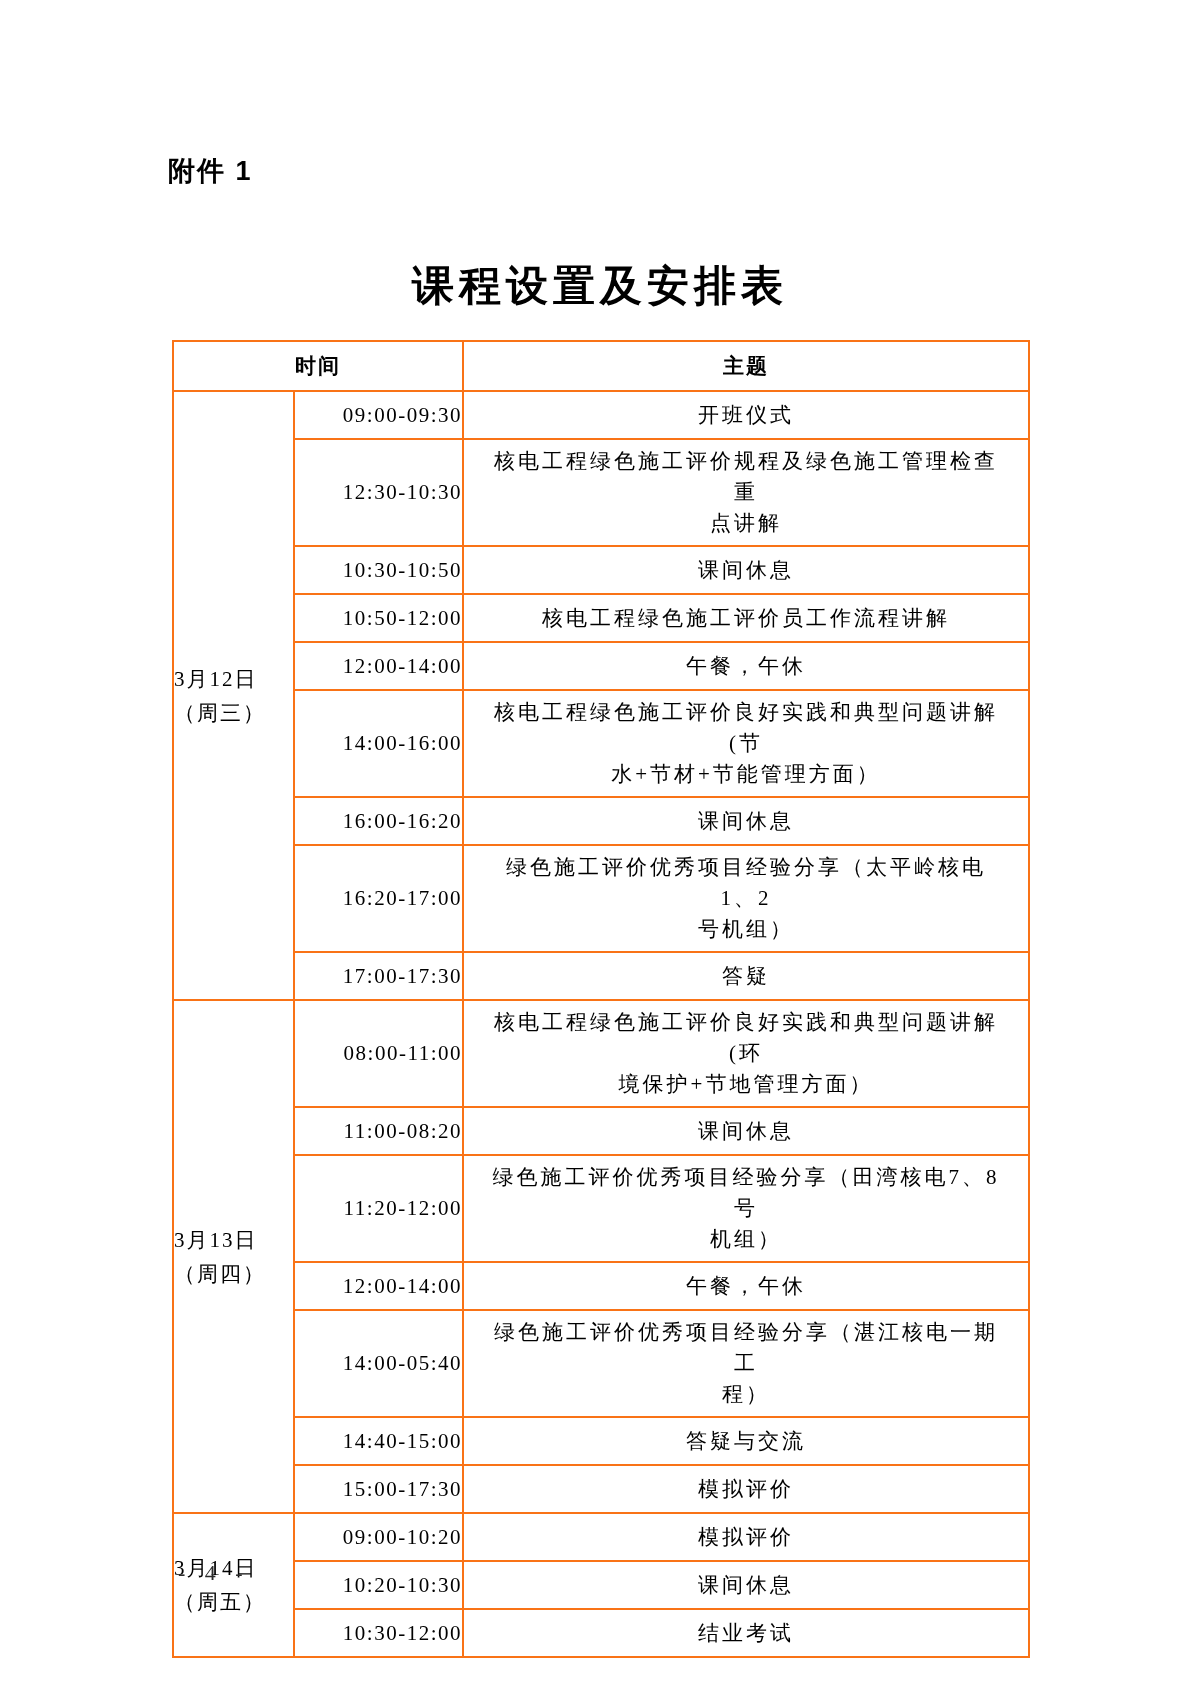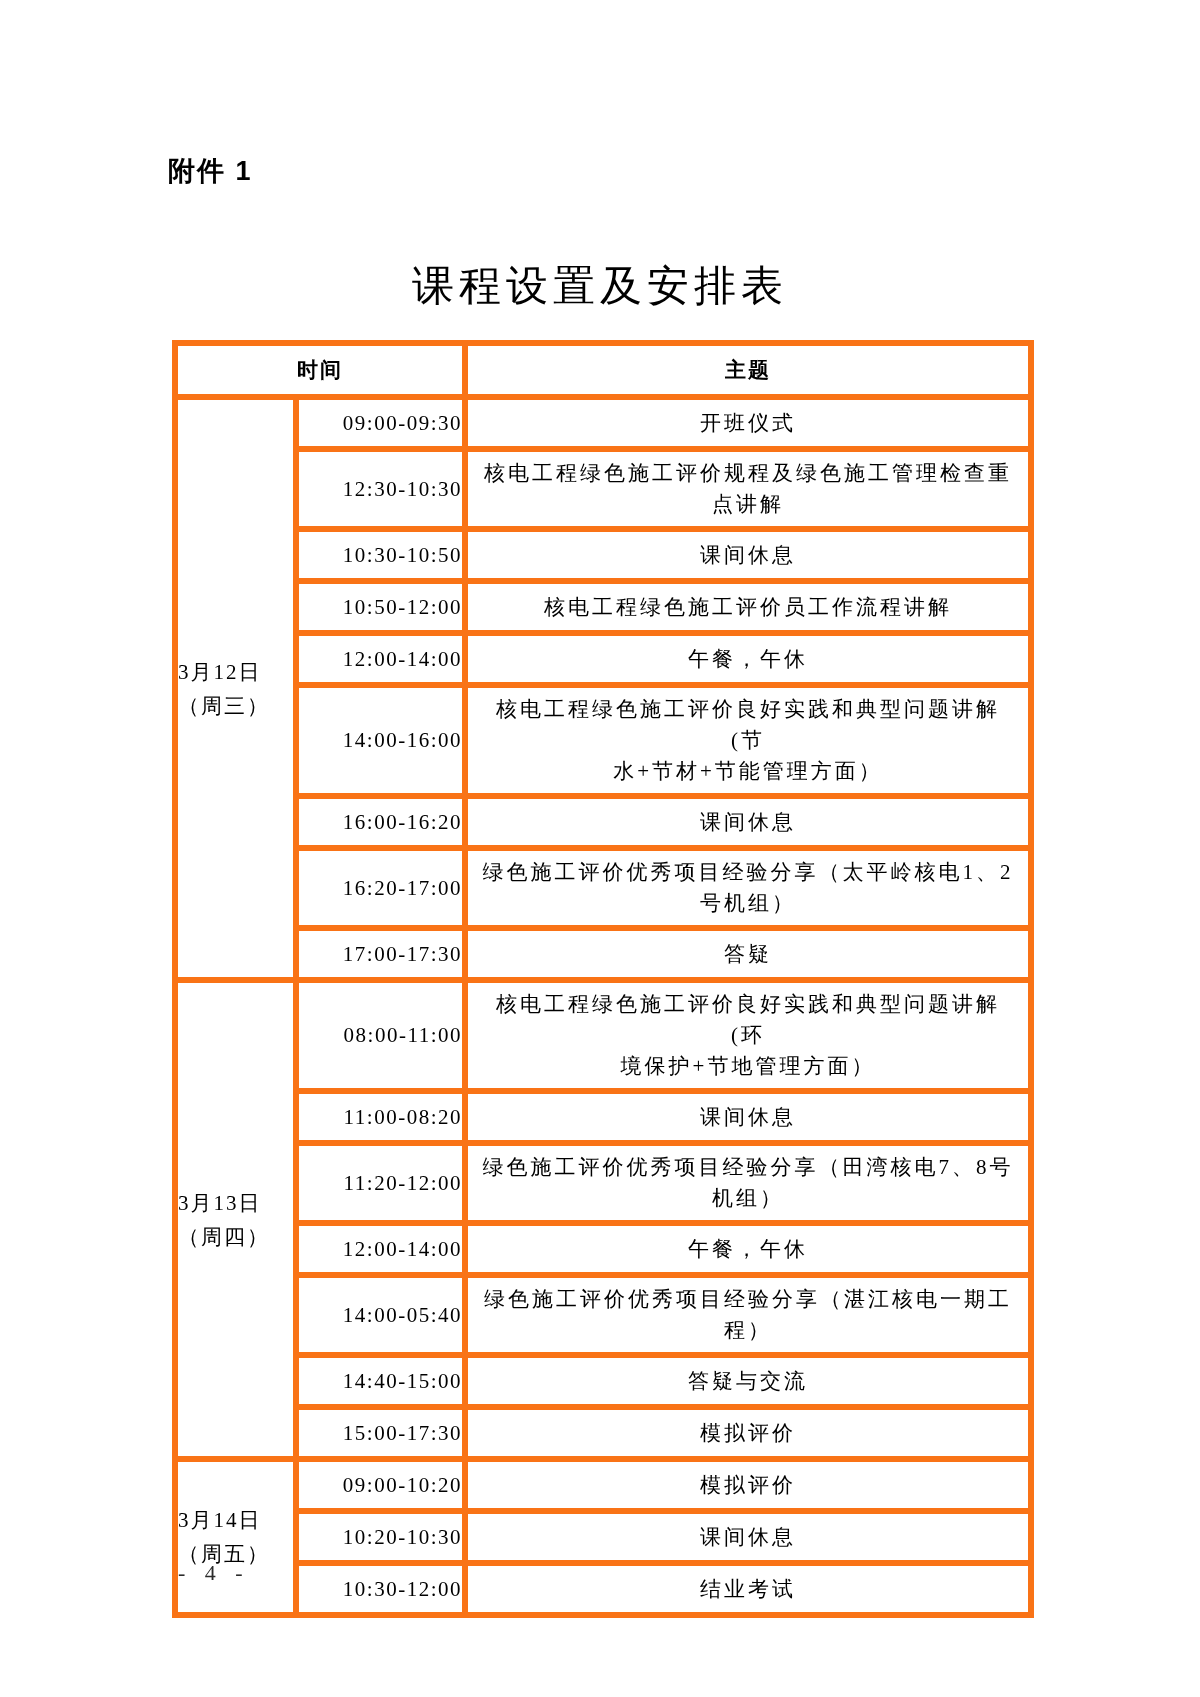--- a/index.html
+++ b/index.html
@@ -24,34 +24,34 @@
     letter-spacing: 2px;
     margin-top: 6px;
   }
   .doc-title {
     position: absolute;
     left: 172px;
     top: 258px;
     width: 856px;
     text-align: center;
     font-size: 42px;
-    font-weight: 400;
+    font-weight: 700;
     letter-spacing: 5px;
     font-family: "Liberation Serif", serif;
   }
   table.schedule {
     position: absolute;
     left: 172px;
     top: 340px;
     width: 856px;
     border-collapse: collapse;
     table-layout: fixed;
   }
   .schedule th, .schedule td {
-    border: 6px solid #f97316;
+    border: 2px solid #f97316;
     padding: 0;
   }
   .schedule th {
     font-family: "Liberation Sans", sans-serif;
     font-size: 21px;
     font-weight: 600;
     height: 48px;
     letter-spacing: 2px;
     text-align: center;
     vertical-align: middle;
@@ -69,21 +69,21 @@
     font-size: 21px;
     letter-spacing: 1.5px;
     height: 46px;
   }
   td.topic-cell {
     text-align: center;
     vertical-align: middle;
     font-size: 21px;
     line-height: 31px;
     letter-spacing: 3px;
-    padding: 6px 12px;
+    padding: 6px 28px;
     white-space: pre-line;
   }
   .page-number {
     position: absolute;
     left: 178px;
     top: 1560px;
     font-size: 22px;
     letter-spacing: 7px;
     color: #2b2b2b;
   }

